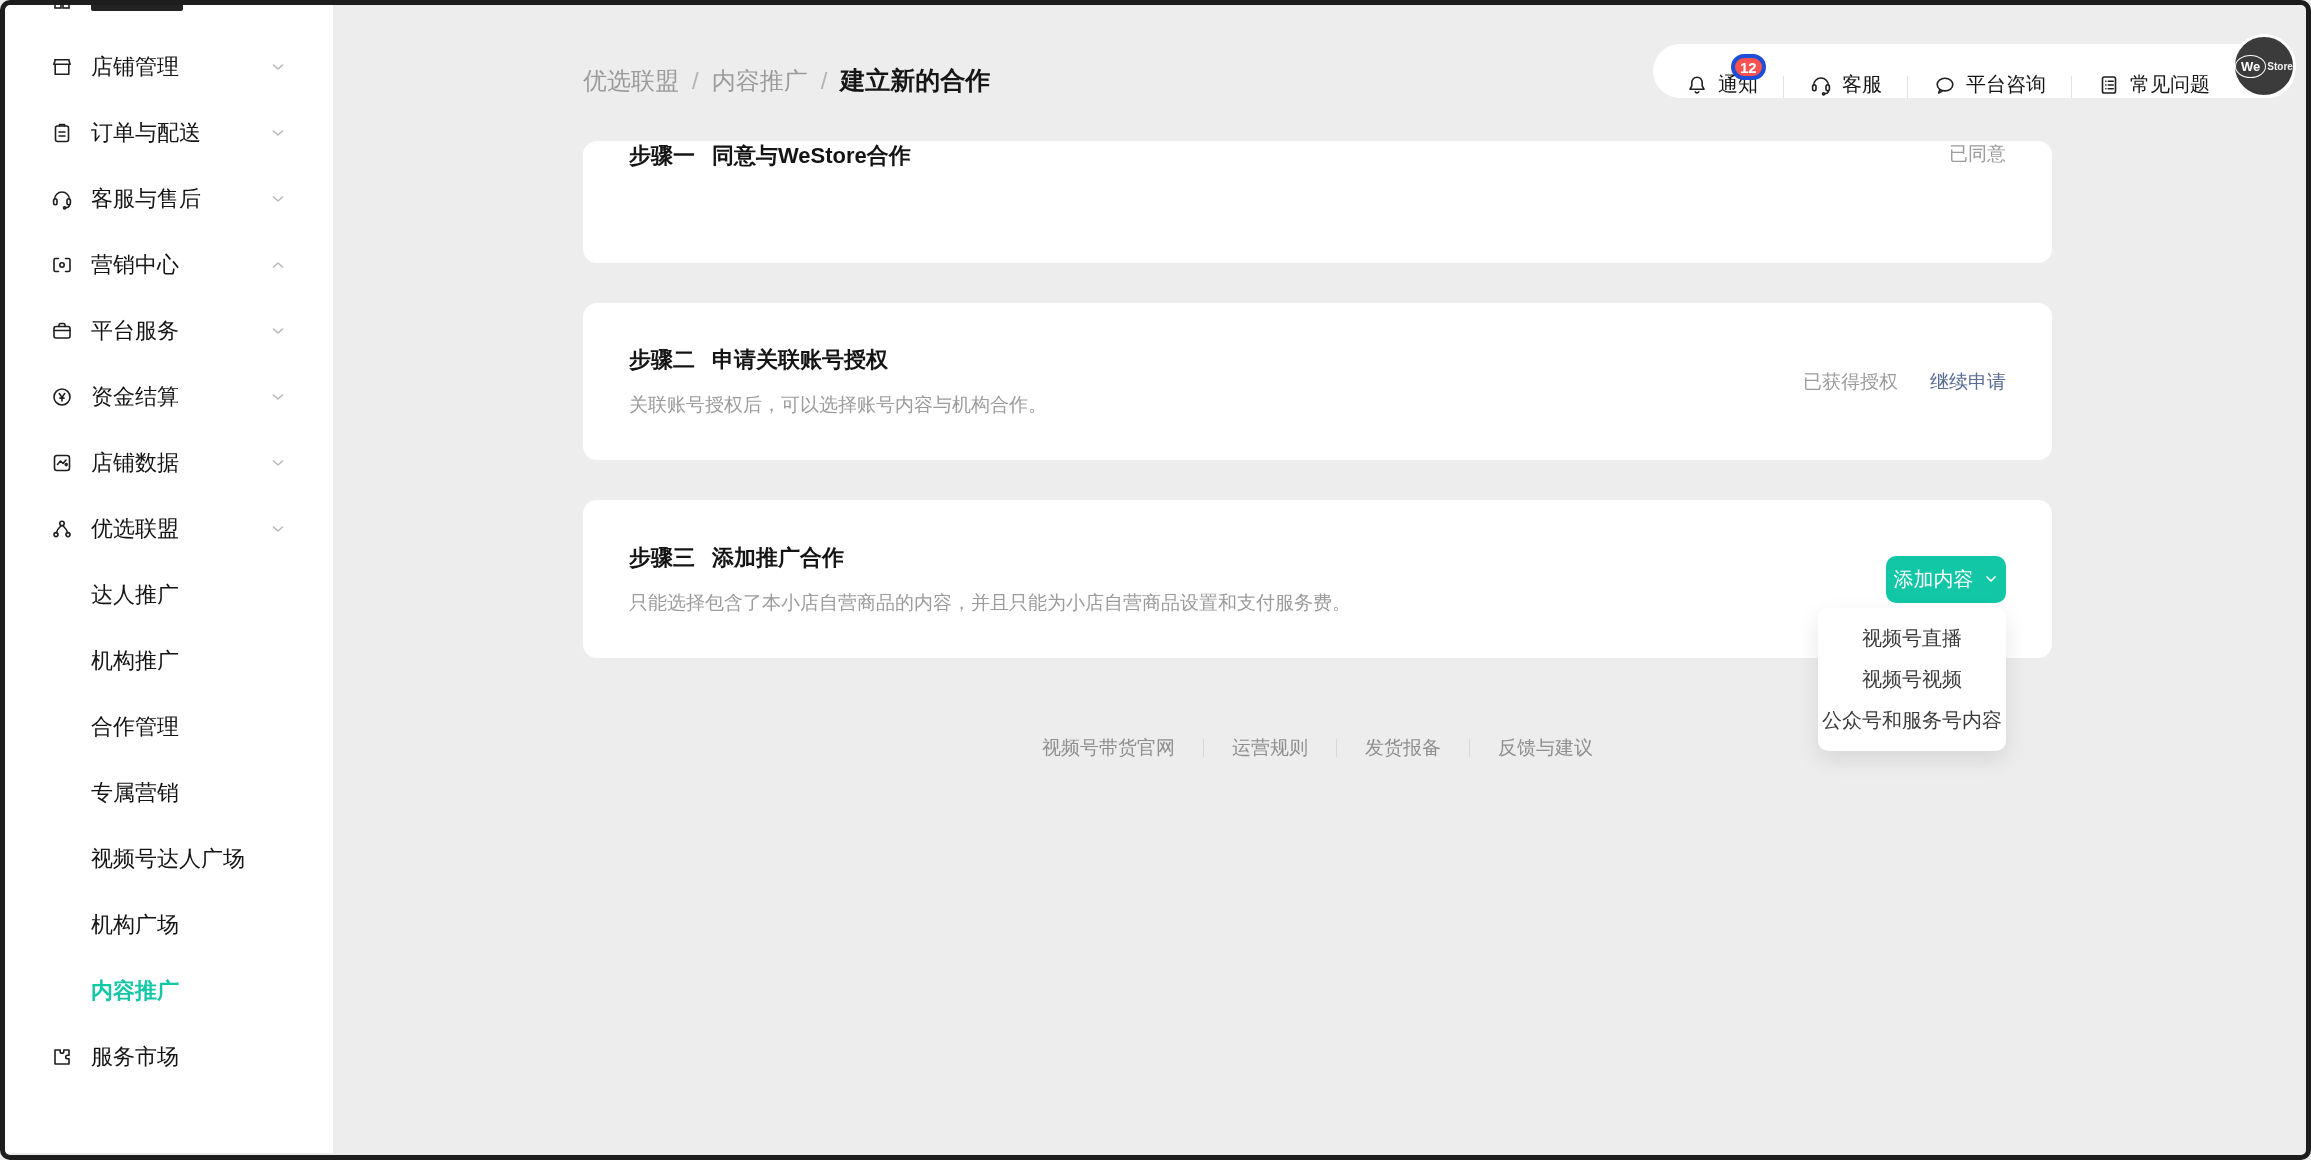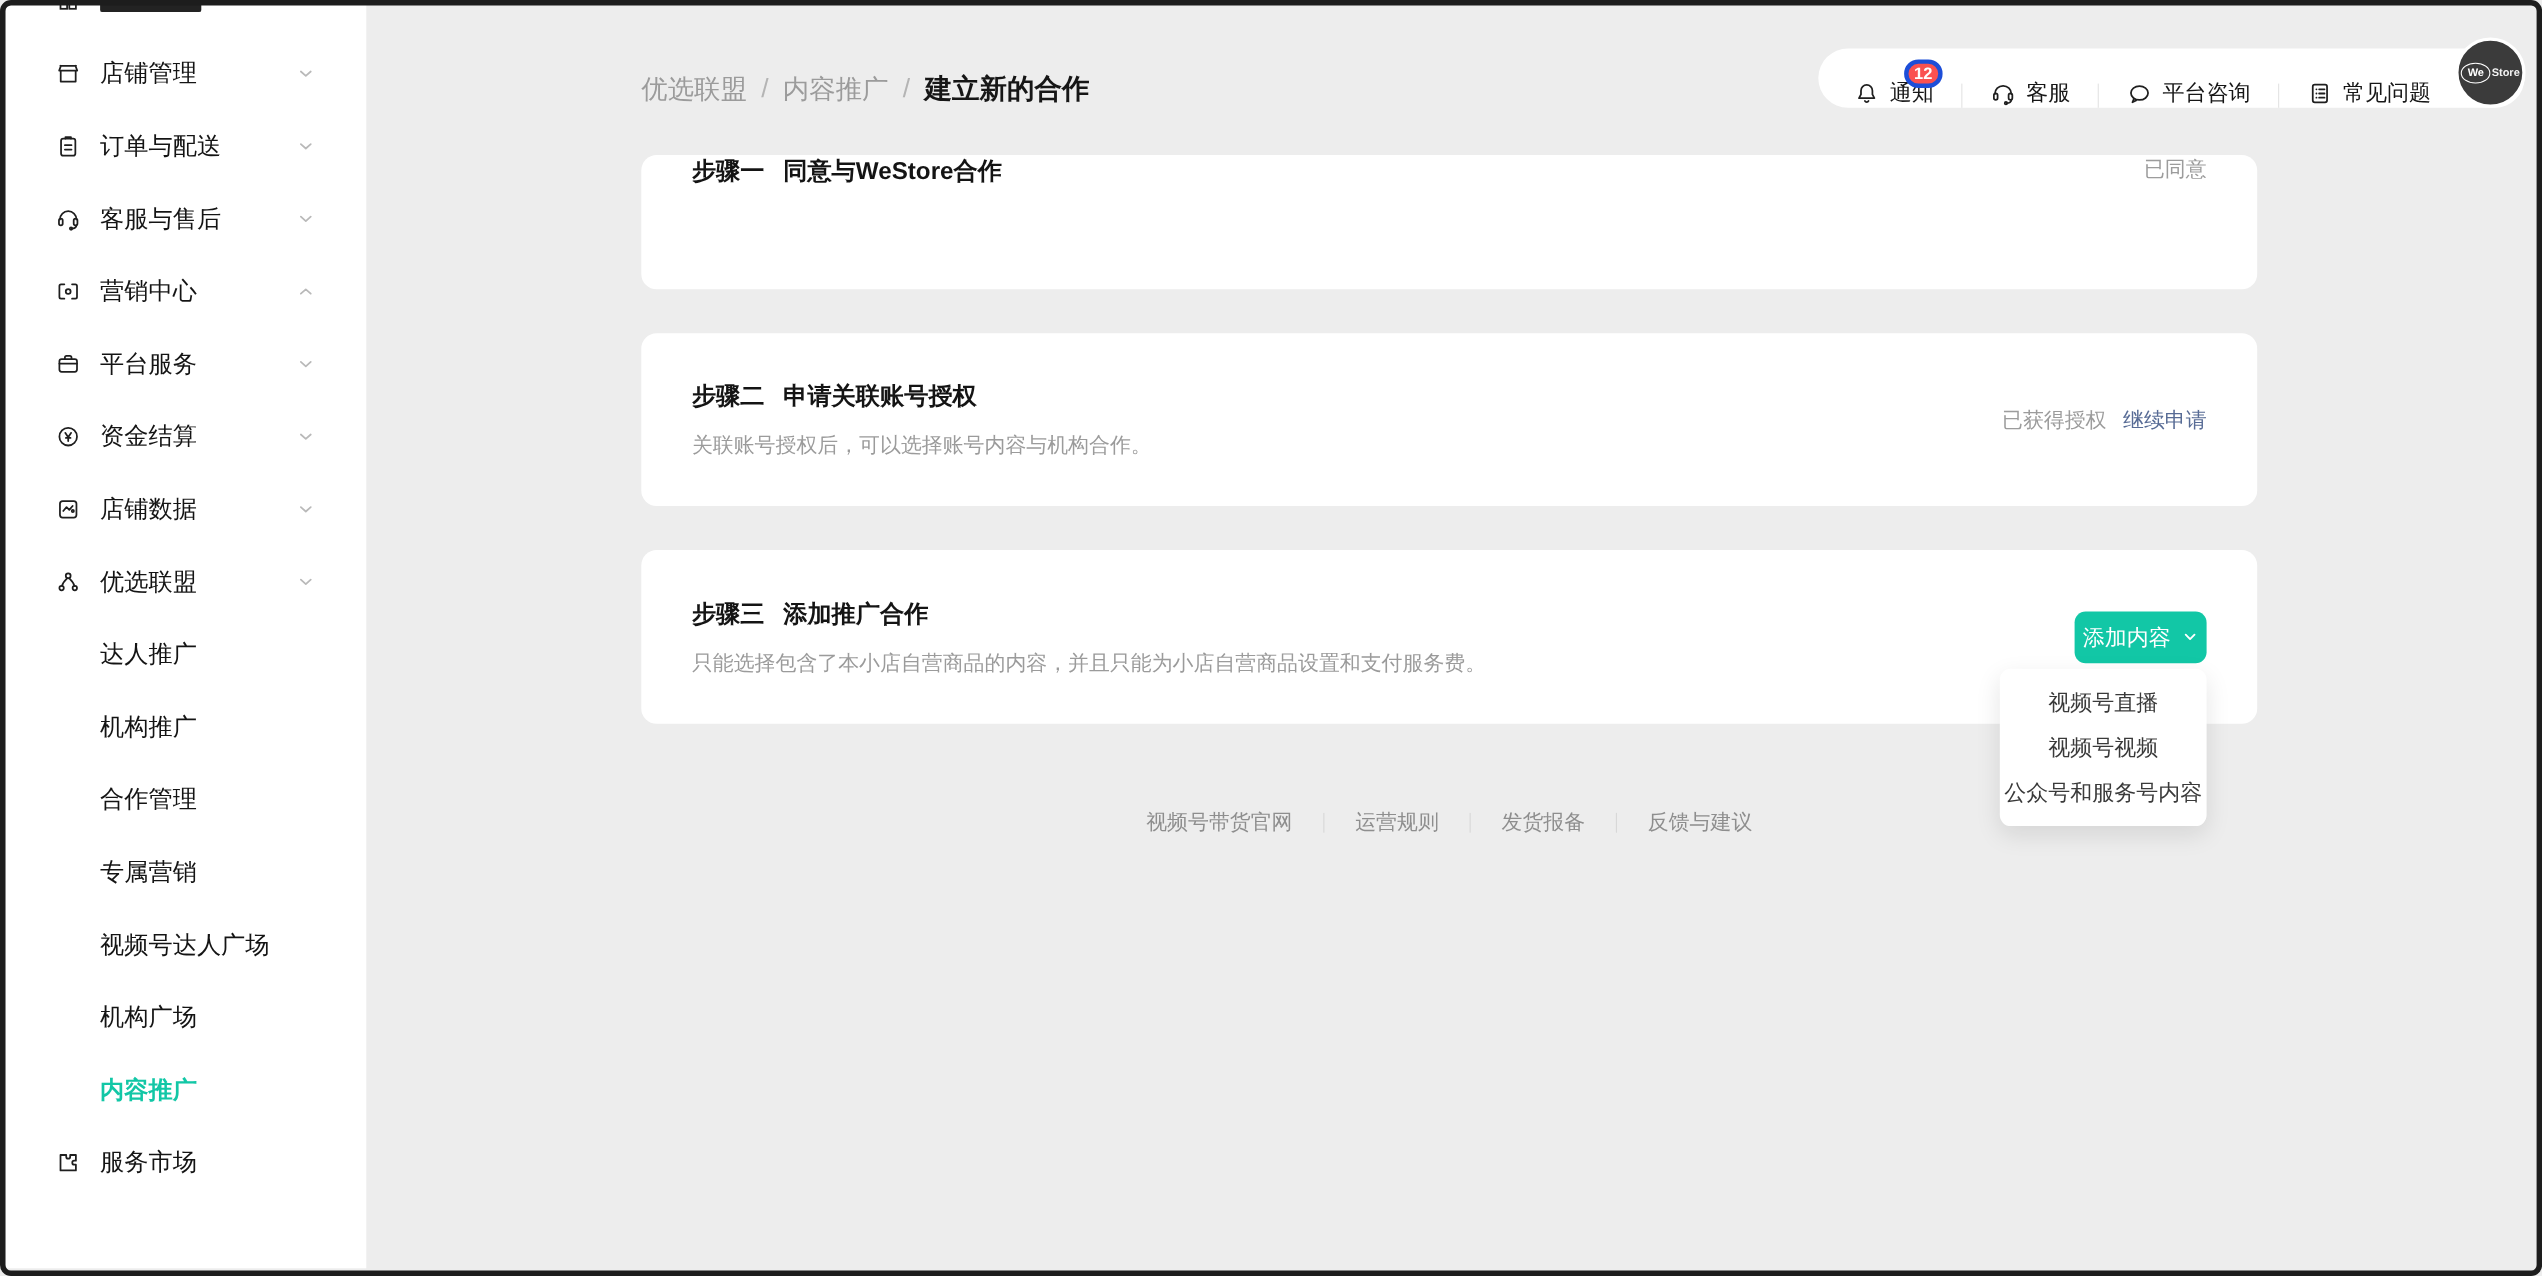--- a/index.html
+++ b/index.html
@@ -34,34 +34,34 @@
     display:flex;align-items:flex-end;padding-left:32px;font-size:20px;color:#161616;z-index:6;}
   .act{display:flex;align-items:center;gap:9px;position:relative;cursor:pointer;}
   .act .aicon{width:24px;height:24px;color:#1f1f1f;display:flex;}
   .act .aicon svg{width:24px;height:24px;display:block;}
   .badge{position:absolute;top:-17px;left:46px;background:var(--badge,#fa5151);color:#fff;
     font-size:15px;font-weight:700;height:26px;min-width:26px;box-sizing:border-box;border-radius:14px;
     display:flex;align-items:center;justify-content:center;padding:0 5px;border:4px solid #1d4ed8;}
   .pill-sep{width:1px;height:22px;background:#e3e3e3;margin:0 25px;}
   .avatar{width:58px;height:58px;border-radius:50%;background:#3b3b3b;margin-left:22px;margin-right:-1px;
     display:flex;align-items:center;justify-content:center;cursor:pointer;flex:none;border:3px solid #fff;box-sizing:content-box;}
-  .avatar .we{border:1.5px solid #fff;border-radius:50%;padding:3px 5px;font-size:10px;font-weight:700;color:#fff;}
+  .avatar .we{border:1.5px solid #fff;border-radius:50%;padding:3px 5px;font-size:13px;font-weight:700;color:#fff;}
   .avatar .store{color:#f2f2f2;font-size:10px;margin-left:1px;font-weight:bold;}
 
   
   .main{position:absolute;left:583px;top:0;width:1469px;z-index:4;}
   .card{background:#fff;border-radius:14px;box-sizing:border-box;}
   .card1{margin-top:141px;height:122px;display:flex;justify-content:space-between;padding:0 46px;}
   .card2{margin-top:40px;height:157px;display:flex;align-items:center;justify-content:space-between;padding:0 46px;}
   .card3{margin-top:40px;height:158px;display:flex;align-items:center;justify-content:space-between;padding:0 46px;position:relative;}
   .step-head{font-size:22px;font-weight:700;color:#141414;}
   .step-num{margin-right:17px;}
   .step-desc{margin-top:17px;font-size:19px;color:#9b9b9b;}
   .status{font-size:19px;color:#9c9c9c;}
-  .status-group{display:flex;align-items:center;gap:15px;font-size:19px;}
+  .status-group{display:flex;align-items:center;gap:32px;font-size:19px;}
   .link{color:var(--link,#576b95);cursor:pointer;}
 
   .add-btn{width:120px;height:47px;border-radius:10px;background:var(--accent,#12c7a6);color:#fff;
     font-size:20px;display:flex;align-items:center;justify-content:center;gap:9px;border:none;cursor:pointer;
     font-family:inherit;}
   .add-btn svg{display:block;}
   .dropdown{position:absolute;right:46px;top:108px;width:188px;background:#fff;border-radius:10px;
     box-shadow:0 8px 22px rgba(0,0,0,0.10);padding:10px 0;z-index:20;}
   .dd-item{height:41px;display:flex;align-items:center;justify-content:center;font-size:20px;color:#3a3a3a;cursor:pointer;white-space:nowrap;}
 

